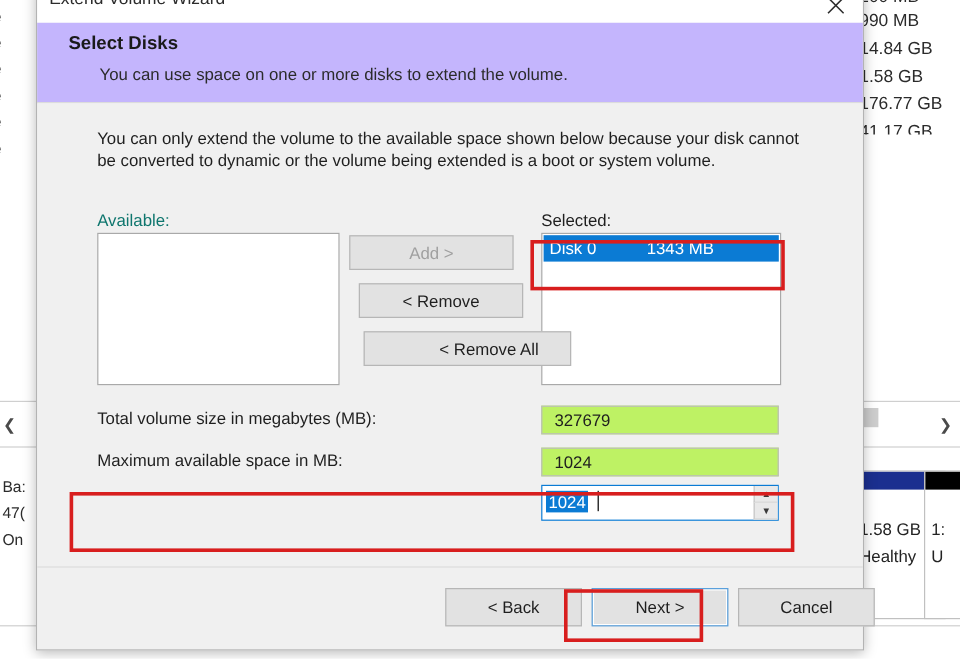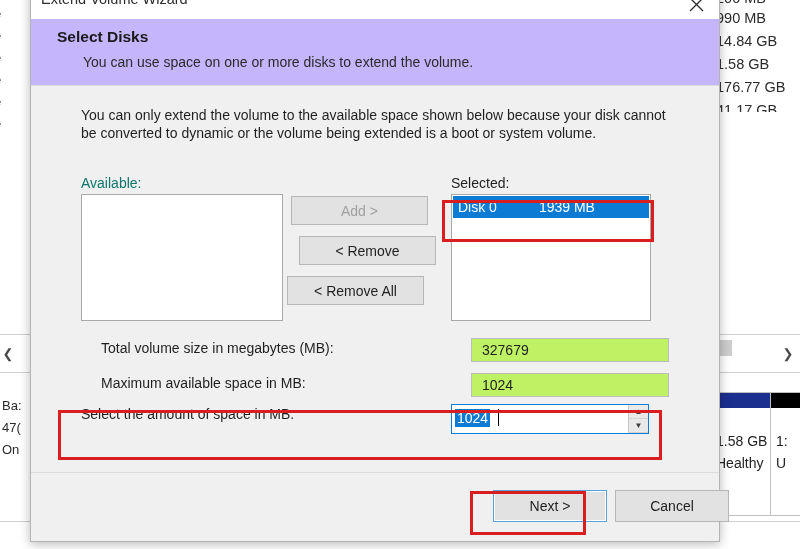--- a/index.html
+++ b/index.html
@@ -225,23 +225,23 @@
     background: #e2e2e2;
     border: 1px solid #b6b6b6;
     font-size: 14px;
     color: #1f1f1f;
     display: flex; align-items: center; justify-content: center;
     font-family: "Liberation Sans", sans-serif;
   }
   .btn.disabled { color: #a0a0a0; background: #e2e2e2; }
   .btn-add       { left: 260px; top: 110px; width: 135px; height: 27px; }
   .btn-remove    { left: 268px; top: 150px; width: 135px; height: 27px; }
-  .btn-removeall { left: 256px; top: 190px; width: 135px; height: 27px; }
-
-  .field-row { position: absolute; left: 50px; width: 600px; height: 24px; margin-left: 20px; }
+  .btn-removeall { left: 272px; top: 190px; width: 135px; height: 27px; padding-left: 36px; }
+
+  .field-row { position: absolute; left: 50px; width: 600px; height: 24px; }
   .field-label { position: absolute; left: 0; top: 2px; font-size: 14px; color: #1f1f1f; }
   .field-input {
     position: absolute;
     left: 370px; top: 0;
     width: 198px; height: 24px;
     background: #bef264;
     border: 1px solid #bcbcbc;
     box-sizing: border-box;
     font-size: 14px;
     color: #1f1f1f;
@@ -395,53 +395,53 @@
       <div class="body-text">You can only extend the volume to the available space shown below because your disk cannot be converted to dynamic or the volume being extended is a boot or system volume.</div>
 
       <div class="label-available">Available:</div>
       <div class="label-selected">Selected:</div>
 
       <div class="listbox available"></div>
 
       <div class="listbox selected">
         <div class="list-item-selected">
           <span class="li-name">Disk 0</span>
-          <span class="li-size">1939 MB</span>
+          <span class="li-size">1343 MB</span>
         </div>
       </div>
 
       <div class="btn btn-add disabled">Add &gt;</div>
       <div class="btn btn-remove">&lt; Remove</div>
       <div class="btn btn-removeall">&lt; Remove All</div>
 
       <div class="field-row row-total">
         <div class="field-label">Total volume size in megabytes (MB):</div>
         <div class="field-input">327679</div>
       </div>
 
       <div class="field-row row-max">
         <div class="field-label">Maximum available space in MB:</div>
         <div class="field-input">1024</div>
       </div>
 
       <div class="row-amount">
-        <div class="field-label">Select the amount of space in MB:</div>
         <div class="spin-wrap">
           <div class="spin-text">1024</div>
           <div class="spin-caret"></div>
           <div class="spin-btns">
             <div class="spin-btn">▲</div>
             <div class="spin-btn">▼</div>
           </div>
         </div>
       </div>
 
     </div>
 
     <div class="dlg-footer">
+      <div class="fbtn fbtn-back">&lt; Back</div>
       <div class="fbtn fbtn-next">Next &gt;</div>
       <div class="fbtn fbtn-cancel">Cancel</div>
     </div>
   </div>
 
   <div class="redbox redbox-disk"></div>
   <div class="redbox redbox-amount"></div>
   <div class="redbox redbox-next"></div>
 
 </div>

